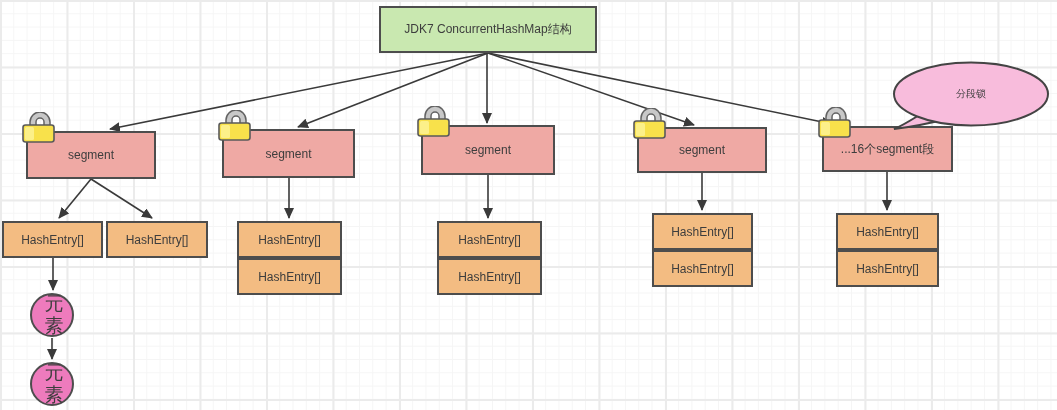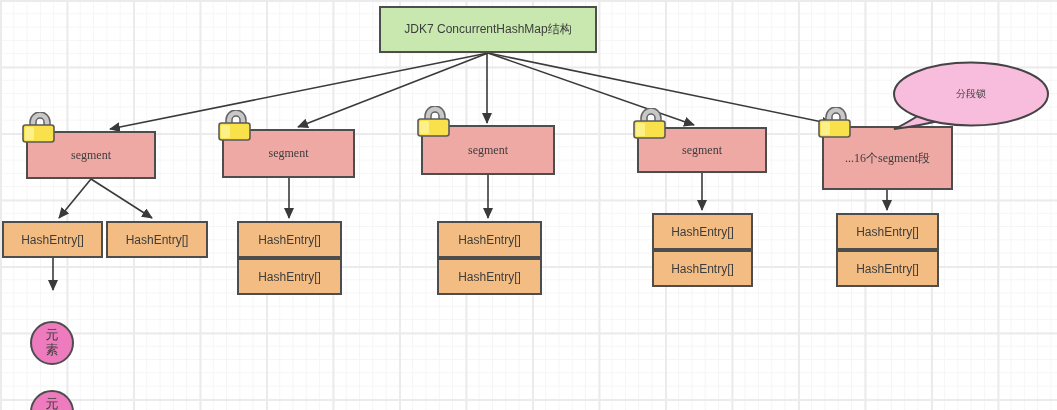--- a/index.html
+++ b/index.html
@@ -14,23 +14,23 @@
       linear-gradient(90deg, #f5f5f5 1px, transparent 1px);
     background-size:66.5px 66.5px,66.5px 66.5px,13.3px 13.3px,13.3px 13.3px;
   }
   .edges{position:absolute;left:0;top:0;z-index:1;pointer-events:none;}
   .node{
     position:absolute;box-sizing:border-box;z-index:2;
     border:2px solid #4d4d4d;display:flex;align-items:center;justify-content:center;
     color:#3d3d3d;font-size:12px;text-align:center;
   }
   .title-node{background:#c9e8b0;}
-  .segment-node{background:#efa9a4;font-family:Liberation Serif, serif;}
+  .segment-node{background:#efa9a4;}
   .hash-node{background:#f3bc82;font-size:12px;}
-  .element-node{background:#ee7bbd;border-radius:50%;font-size:13px;line-height:1.15;margin-top:28px;}
+  .element-node{background:#ee7bbd;border-radius:50%;font-size:19px;line-height:1.15;}
   .element-node .wrap{width:15px;word-break:break-all;text-align:center;}
   .lock{position:absolute;z-index:3;}
   .callout{position:absolute;z-index:4;}
   .callout-label{
     position:absolute;z-index:5;color:#3d3d3d;font-size:10px;
     display:flex;align-items:center;justify-content:center;
   }
 </style>
 </head>
 <body>
@@ -69,21 +69,21 @@
   </div>
   <div class="node segment-node" style="left:222px;top:129px;width:133px;height:49px;">
     <span>segment</span>
   </div>
   <div class="node segment-node" style="left:421px;top:125px;width:134px;height:50px;">
     <span>segment</span>
   </div>
   <div class="node segment-node" style="left:637px;top:127px;width:130px;height:46px;">
     <span>segment</span>
   </div>
-  <div class="node segment-node" style="left:822px;top:126px;width:131px;height:64px;">
+  <div class="node segment-node" style="left:822px;top:126px;width:131px;height:46px;">
     <span>...16个segment段</span>
   </div>
 
   <svg class="lock" style="left:22px;top:112px;" width="36" height="32" viewBox="0 0 36 32">
     <path d="M11 15 V10 a7 7 0 0 1 14 0 v5" fill="none" stroke="#636363" stroke-width="7.5"></path>
     <path d="M11 15 V10 a7 7 0 0 1 14 0 v5" fill="none" stroke="#c8c8c8" stroke-width="4.5"></path>
     <rect x="1" y="13" width="31" height="17" rx="2.5" fill="#f8e14b" stroke="#5a5a5a" stroke-width="1.6"></rect>
     <rect x="3" y="15" width="9" height="13" rx="1.5" fill="#fcf089"></rect>
   </svg>
   <svg class="lock" style="left:218px;top:110px;" width="36" height="32" viewBox="0 0 36 32">

